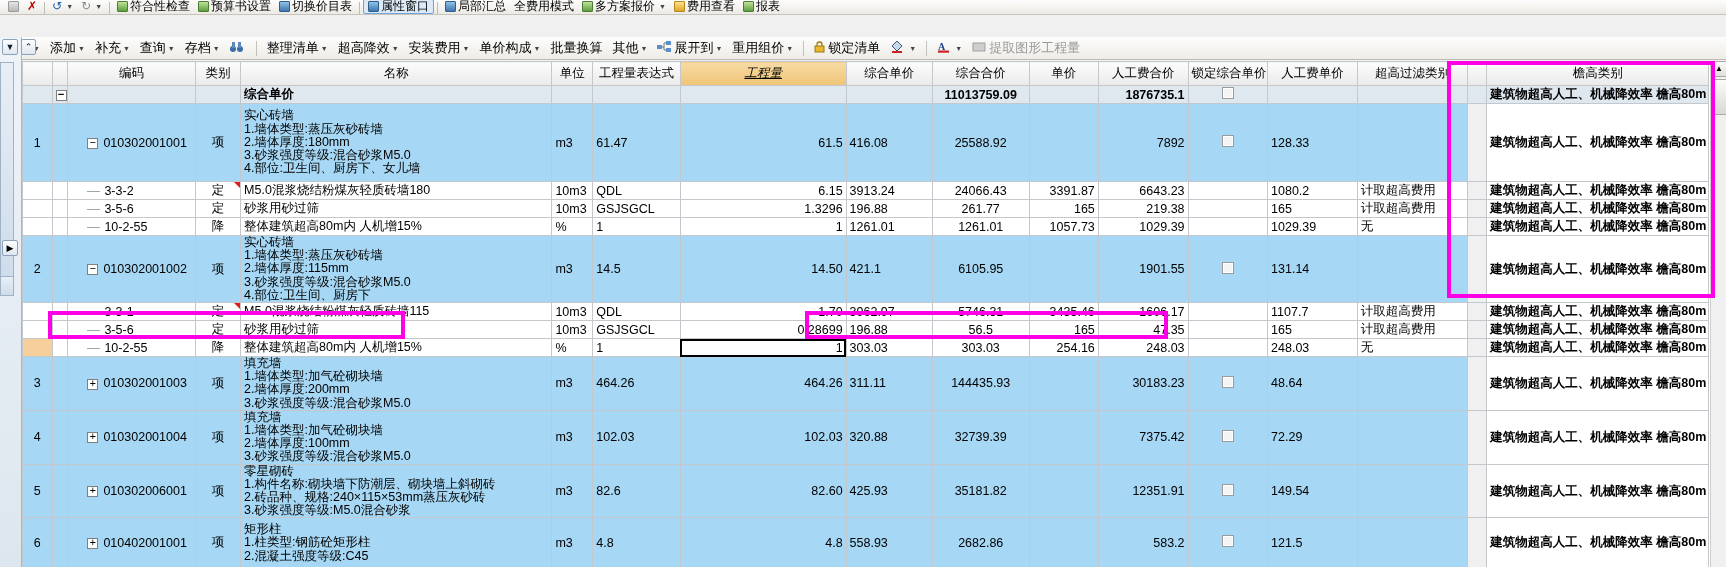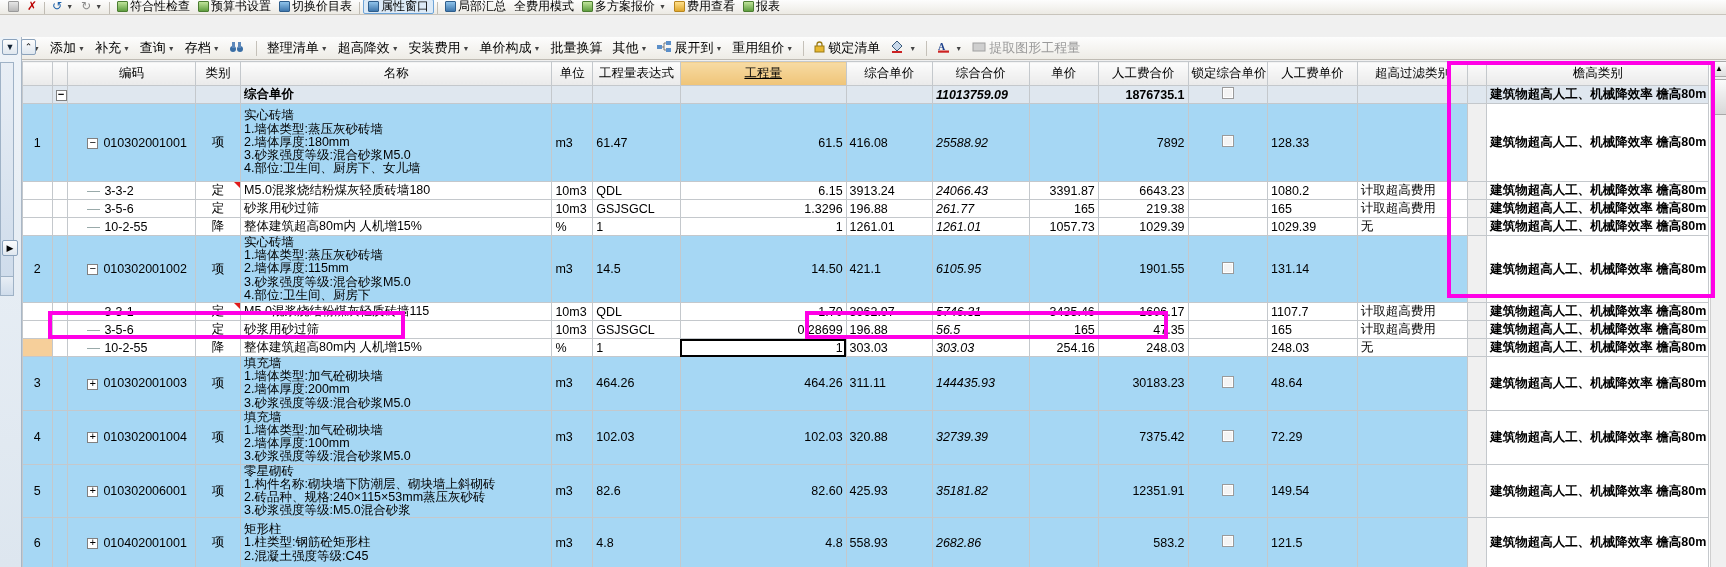--- a/index.html
+++ b/index.html
@@ -91,36 +91,36 @@
     position:absolute; left:22px; top:61px; width:1704px; height:506px;
     background:#ffffff; overflow:hidden;
   }
   table.grid { border-collapse: collapse; table-layout:fixed; width:1687px; }
   table.grid td, table.grid th { border:1px solid #c4c8cc; padding:0 3px; overflow:hidden;
         font-size:12.5px; vertical-align:middle; white-space:nowrap; }
   thead th {
     height:24px; background:linear-gradient(#fcfcfc,#eaeaea);
     font-weight:normal; color:#000; font-size:13px;
   }
-  thead th.hl { background:linear-gradient(#f7dba4,#efc477); text-decoration:underline; }
+  thead th.hl { background:linear-gradient(#f7dba4,#efc477); text-decoration:underline;font-style:italic; }
 
   tbody tr.r-total td { background:#dfe7ef; font-weight:bold; height:16px; }
   tbody tr.r-sel   td { background:#a6d7f4; }
   tbody tr.r-norm  td { background:#ffffff; height:18px; }
 
   td.c-idx   { text-align:center; width:26px; color:#000; }
   td.c-tree  { width:14px; padding:0; }
   td.c-code  { width:112px; padding-left:0; }
   td.c-cat   { width:40px; text-align:center; }
   td.c-name  { width:274px; text-align:left; }
   td.c-unit  { width:36px; text-align:left; padding-left:4px; }
   td.c-expr  { width:77px; text-align:left; }
   td.c-qty   { width:146px; text-align:right; }
   td.c-price { width:76px; text-align:left; }
-  td.c-sum   { width:85px; text-align:left;font-style:italic; }
+  td.c-sum   { width:85px; text-align:center; }
   td.c-unit2 { width:61px; text-align:right; }
   td.c-lab   { width:79px; text-align:right; }
   td.c-lock  { width:70px; text-align:center; }
   td.c-labu  { width:79px; }
   td.c-filt  { width:97px; text-align:left; padding-left:4px; }
   td.c-gap   { width:17px; }
   td.c-yan   { width:195px; text-align:left; padding-left:5px; font-weight:bold; }
 
   thead th.c-idx{width:26px}  thead th.c-tree{width:14px}
   thead th.c-code{width:112px} thead th.c-cat{width:40px}

